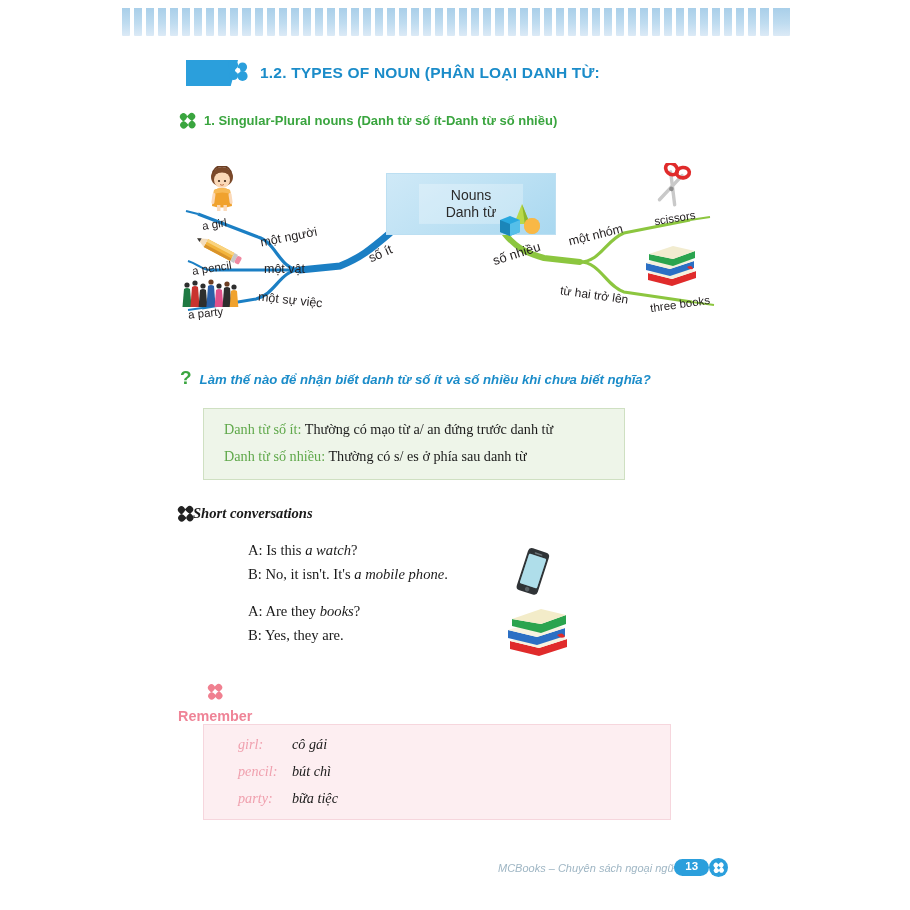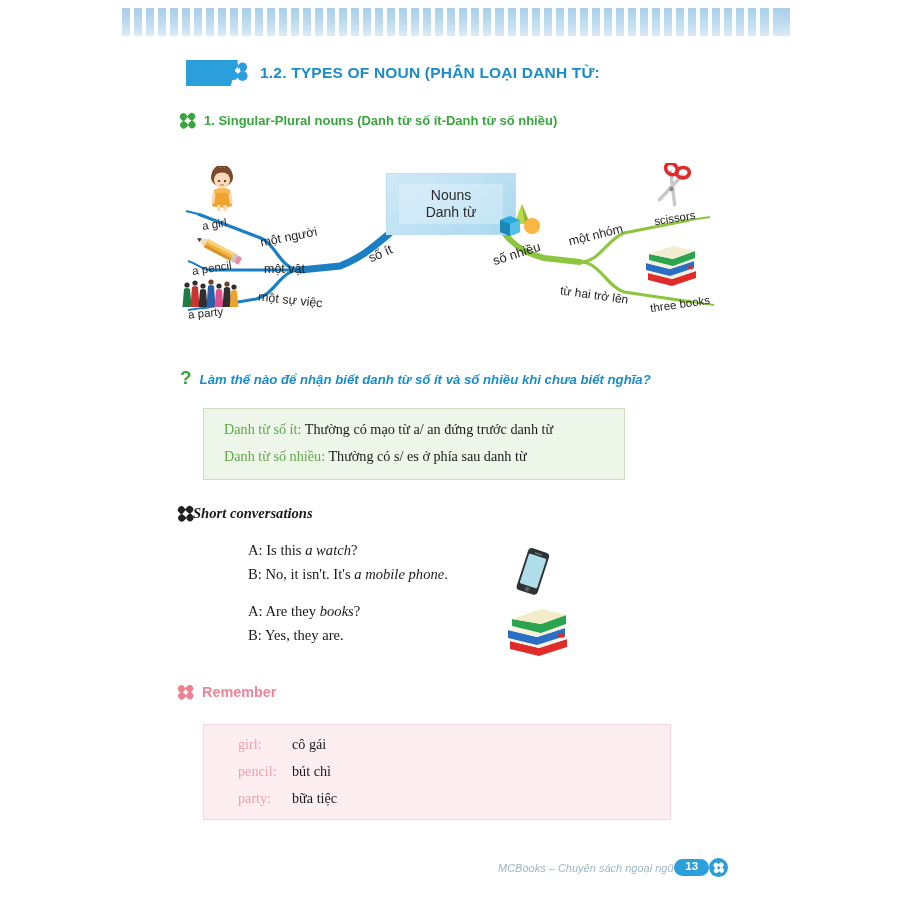--- a/index.html
+++ b/index.html
@@ -127,20 +127,21 @@
     white-space: nowrap;
   }
   .mm-center {
     position: absolute;
     left: 206px;
     top: 15px;
     width: 128px;
     height: 60px;
     background: linear-gradient(145deg, #cfe9f7 0%, #bfe2f4 45%, #a9d8f0 100%);
     border: 1px solid #bcdff2;
+    padding-left: 40px;
   }
   .mm-center-inner {
     position: absolute;
     left: 50%;
     top: 50%;
     transform: translate(-50%, -50%);
     width: 104px;
     background: rgba(255,255,255,0.28);
     text-align: center;
     font-family: "Liberation Sans", sans-serif;
@@ -240,20 +241,21 @@
   .conv-block em { font-style: italic; }
 
   
   .remember-heading {
     position: absolute;
     left: 178px;
     top: 684px;
     display: flex;
     align-items: center;
     gap: 9px;
+    flex-direction: column;
   }
   .remember-heading .label {
     color: #ef8497;
     font-family: "Liberation Sans", sans-serif;
     font-weight: bold;
     font-size: 14.4px;
     white-space: nowrap;
   }
   .pinkbox {
     position: absolute;
@@ -261,20 +263,21 @@
     top: 724px;
     width: 468px;
     height: 96px;
     background: #fdeef1;
     border: 1px solid #f6d6dd;
     box-sizing: border-box;
     padding: 11px 0 0 0;
   }
   .pinkbox .cols {
     display: flex;
+    font-style: italic;
   }
   .pinkbox .col {
     box-sizing: border-box;
   }
   .pinkbox .col.left  { width: 246px; padding-left: 34px; }
   .pinkbox .col.right { width: 222px; padding-left: 4px; }
   .vrow {
     display: flex;
     align-items: baseline;
     margin-bottom: 10px;

